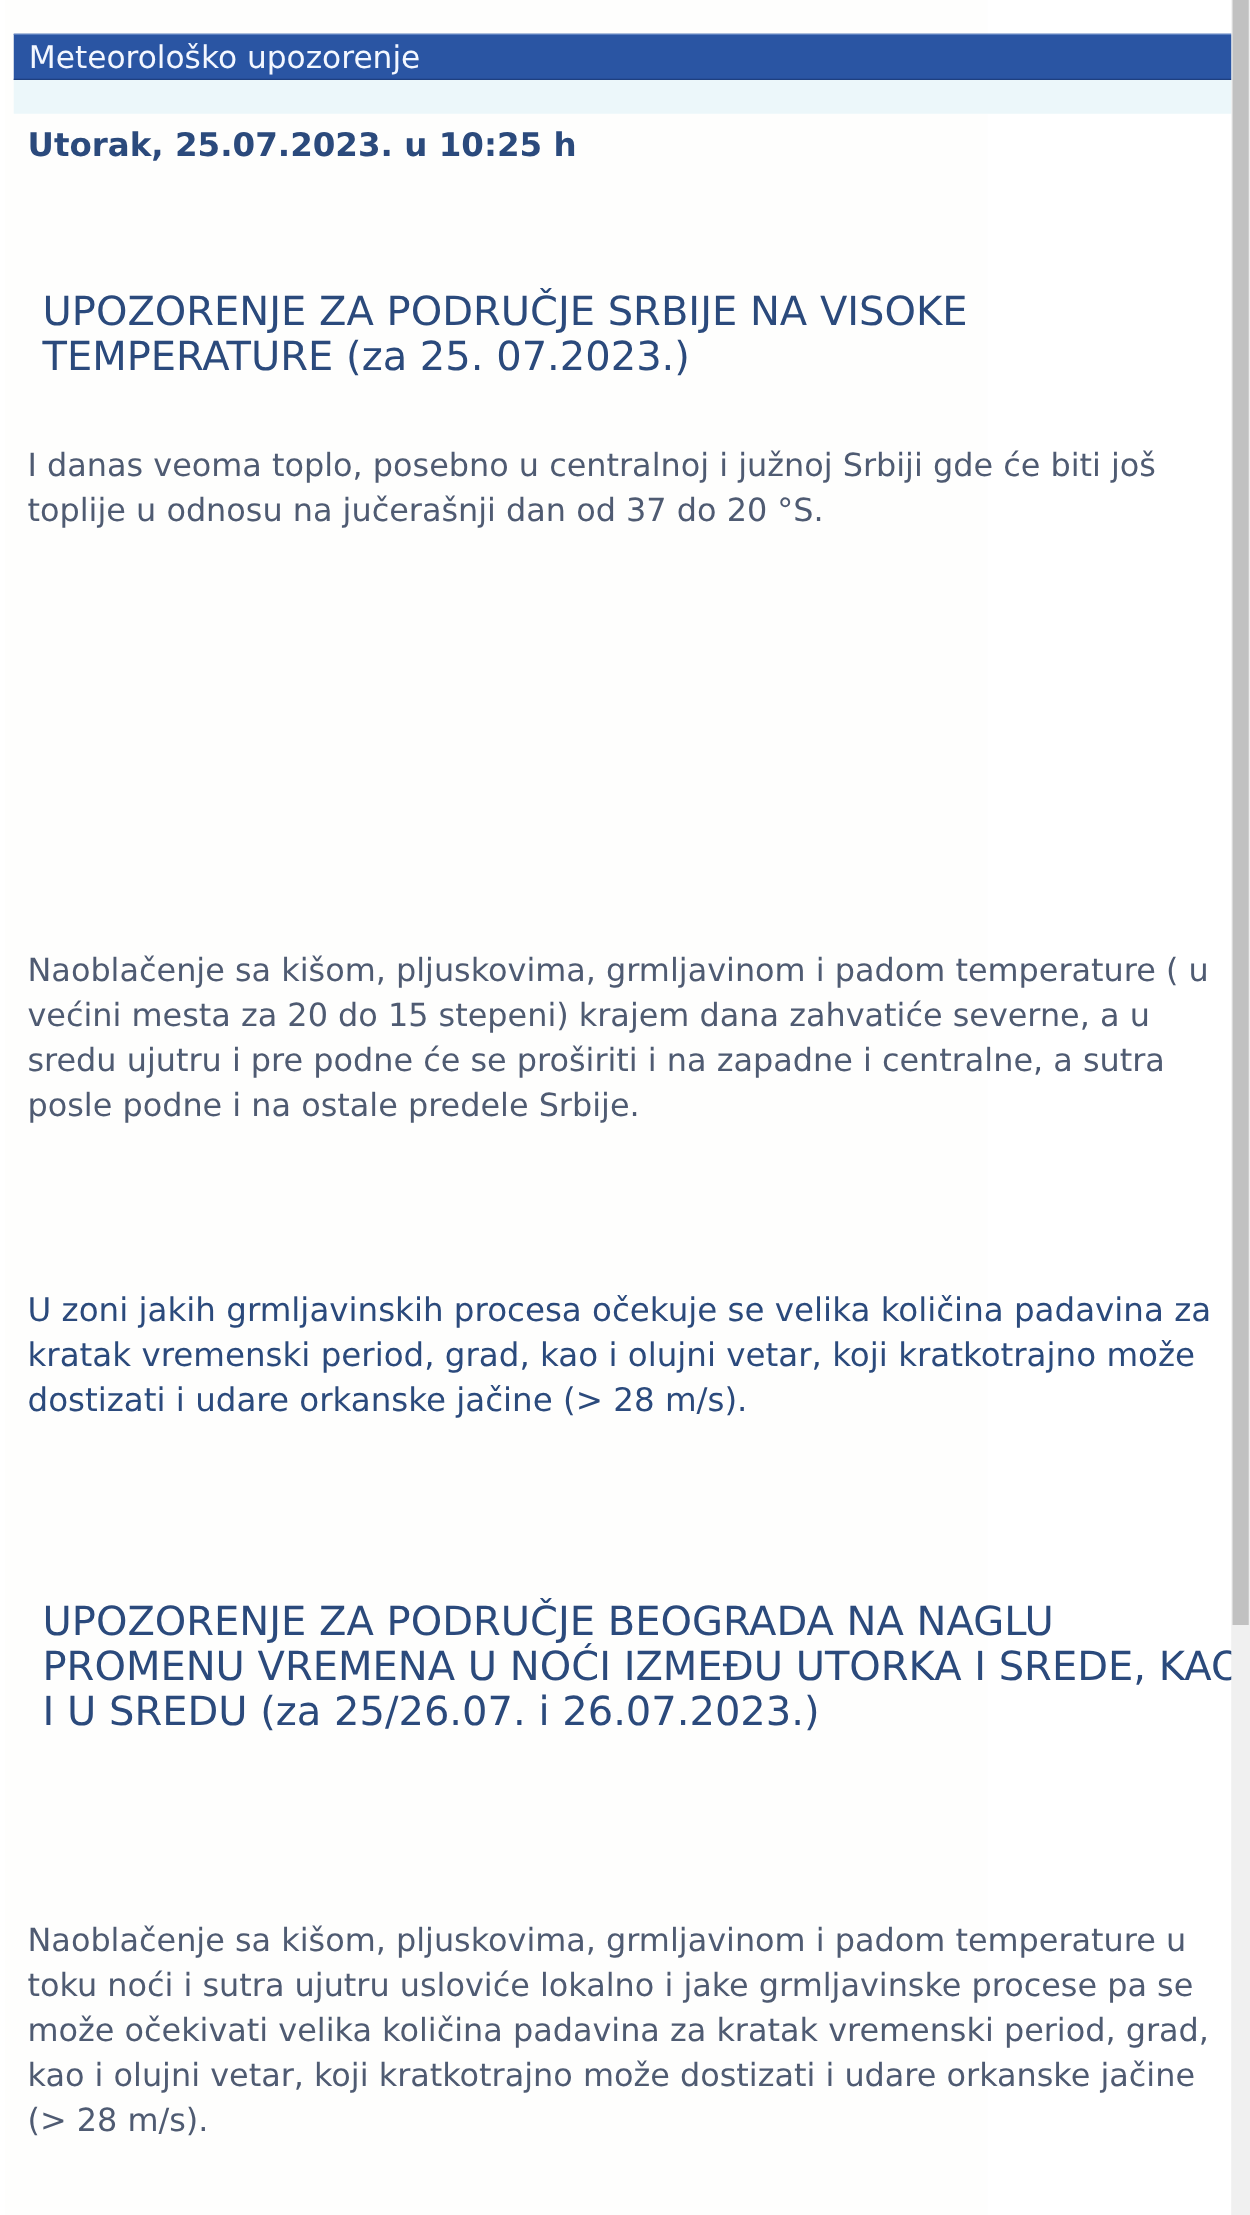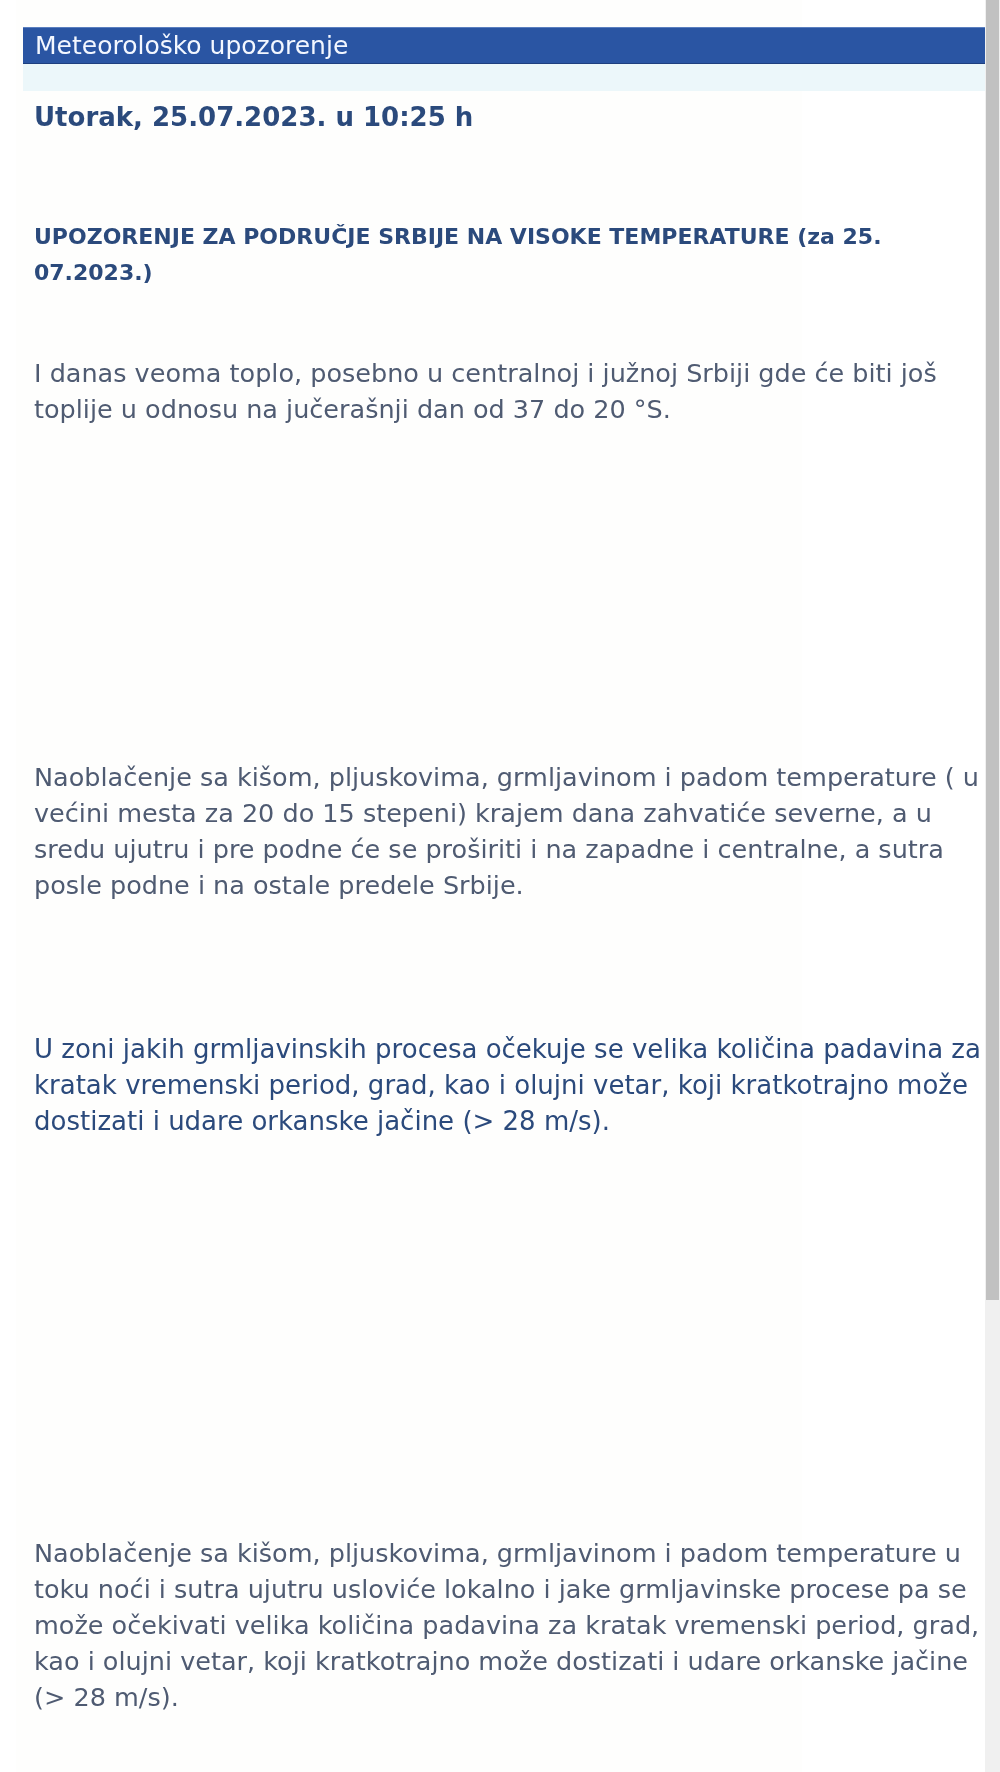--- a/index.html
+++ b/index.html
@@ -2,21 +2,21 @@
 <html><head>
 <meta charset="utf-8">
 <style>
   html, body { margin: 0; padding: 0; }
   body {
     width: 1000px; height: 1772px; overflow: hidden; position: relative;
     background: #ffffff;
     font-family: "DejaVu Sans", sans-serif;
   }
   .page {
-    position: absolute; left: 16px; top: 0; width: 786px; height: 1772px;
+    position: absolute; left: 4px; top: 0; width: 786px; height: 1772px;
     background: #fefefd;
   }
   .header-bar {
     position: absolute; left: 7px; top: 27px; width: 978px; height: 37px;
     background: #2a55a3;
     border-top: 1px solid #5b7fbf;
     border-bottom: 1px solid #1e3f7f;
     box-sizing: border-box;
   }
   .header-title {
@@ -25,22 +25,22 @@
   }
   .header-band {
     position: absolute; left: 7px; top: 64px; width: 978px; height: 27px;
     background: #ecf7fa;
   }
   .dateline {
     color: #2b4a7c; font-weight: bold; font-size: 26px; line-height: 36px;
     margin: 0; white-space: nowrap;
   }
   .heading {
-    color: #2b4a7c; font-weight: bold; font-size: 22px; line-height: 36px;
-    margin: 0;
+    color: #2b4a7c; font-weight: normal; font-size: 32px; line-height: 36px;
+    margin: 12px;
   }
   .body-text {
     color: #4f5b72; font-size: 25.5px; line-height: 36px; margin: 0;
   }
   .emph-text {
     color: #2b4a7c; font-weight: normal; font-size: 26px; line-height: 36px; margin: 0;
   }
   .block { position: absolute; left: 18px; width: 960px; }
   .scrollbar {
     position: absolute; left: 985px; top: 0; width: 15px; height: 1772px;
@@ -61,18 +61,19 @@
   <div class="header-band"></div>
 
   <p class="dateline block" style="top:99px;">Utorak, 25.07.2023. u 10:25 h</p>
 
   <h2 class="heading block" style="top:219px;">UPOZORENJE ZA PODRUČJE SRBIJE NA VISOKE TEMPERATURE (za 25. 07.2023.)</h2>
   <p class="body-text block" style="top:355px;">I danas veoma toplo, posebno u centralnoj i južnoj Srbiji gde će biti još toplije u odnosu na jučerašnji dan od 37 do 20 °S.</p>
 
   <p class="body-text block" style="top:759px;">Naoblačenje sa kišom, pljuskovima, grmljavinom i padom temperature ( u većini mesta za 20 do 15 stepeni) krajem dana zahvatiće severne, a u sredu ujutru i pre podne će se proširiti i na zapadne i centralne, a sutra posle podne i na ostale predele Srbije.</p>
   <p class="emph-text block" style="top:1031px;">U zoni jakih grmljavinskih procesa očekuje se velika količina padavina za kratak vremenski period, grad, kao i olujni vetar, koji kratkotrajno može dostizati i udare orkanske jačine (&gt; 28 m/s).</p>
 
+  <h2 class="heading block" style="top:1267px;">UPOZORENJE ZA PODRUČJE BEOGRADA NA NAGLU PROMENU VREMENA U NOĆI IZMEĐU UTORKA I SREDE, KAO I U SREDU (za 25/26.07. i 26.07.2023.)</h2>
   <p class="body-text block" style="top:1499px;margin-top:36px;">Naoblačenje sa kišom, pljuskovima, grmljavinom i padom temperature u toku noći i sutra ujutru usloviće lokalno i jake grmljavinske procese pa se može očekivati velika količina padavina za kratak vremenski period, grad, kao i olujni vetar, koji kratkotrajno može dostizati i udare orkanske jačine (&gt; 28 m/s).</p>
 </div>
 
 <div class="scrollbar">
   <div class="scroll-thumb"></div>
 </div>
 
 </body></html>

